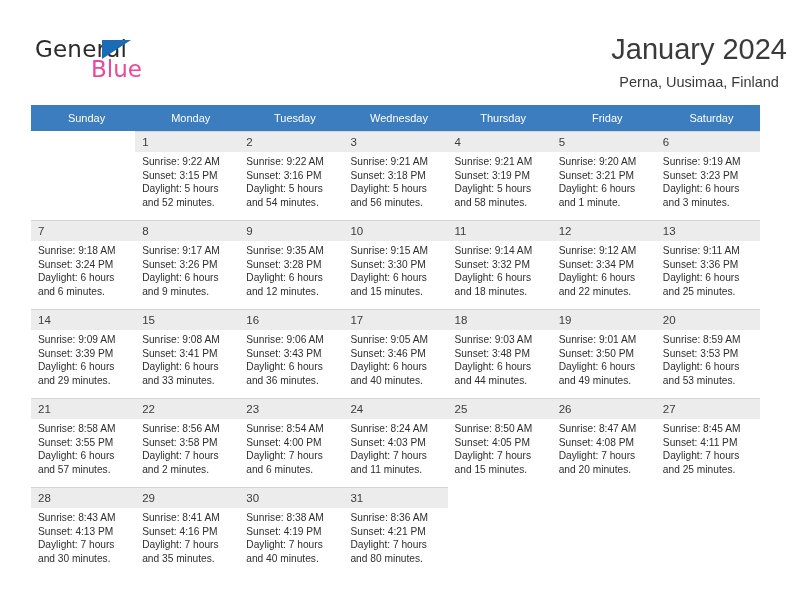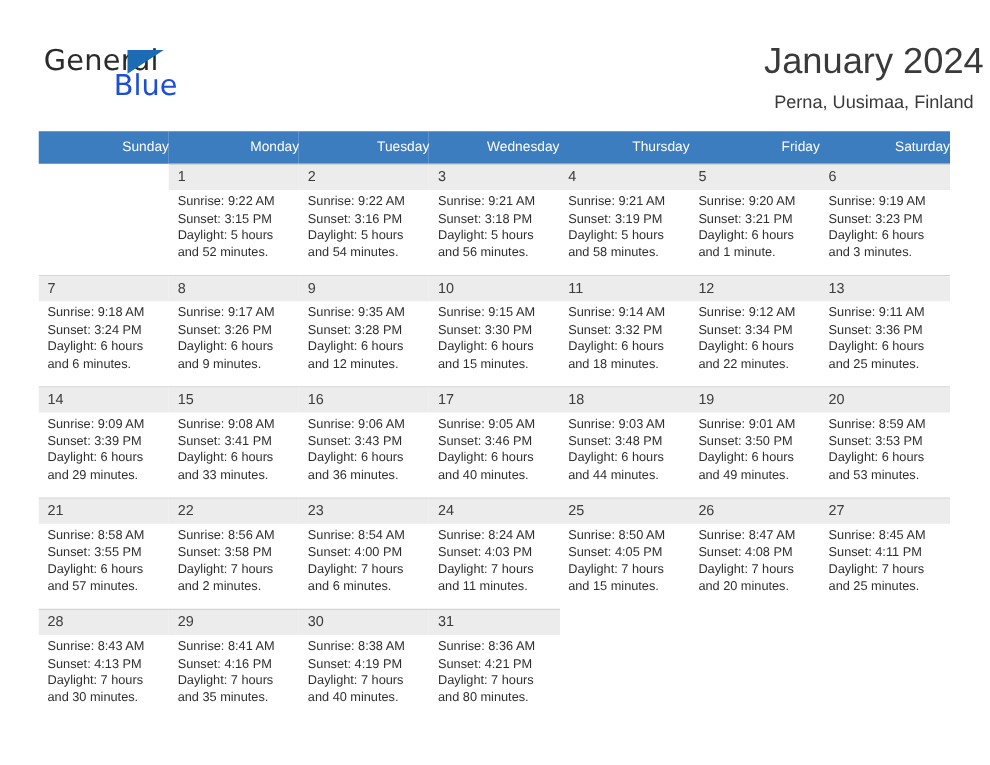--- a/index.html
+++ b/index.html
@@ -54,21 +54,21 @@
     width: 0;
     height: 0;
     border-left: 29px solid #1b6cb5;
     border-bottom: 19px solid transparent;
   }
   .brand-blue {
     position: absolute;
     left: 56px;
     top: 20px;
     font-size: 23px;
-    color: #1d4ed8;
+    color: #ec4899;
     line-height: 26px;
     font-family: "DejaVu Sans", sans-serif;
   }
   .title-block {
     position: absolute;
     right: 36px;
     top: 32px;
     text-align: center;
   }
   .cal-title {
@@ -93,21 +93,21 @@
     top: 105px;
     width: 729px;
     border-collapse: collapse;
     table-layout: fixed;
   }
   .calendar th {
     background: #3b7dbf;
     color: #ffffff;
     font-size: 11px;
     font-weight: normal;
-    text-align: right;
+    text-align: center;
     padding: 5px 0 5px 7px;
     height: 16px;
     border: none;
   }
   .calendar td {
     vertical-align: top;
     padding: 0;
     border: none;
     height: 75px;
   }

